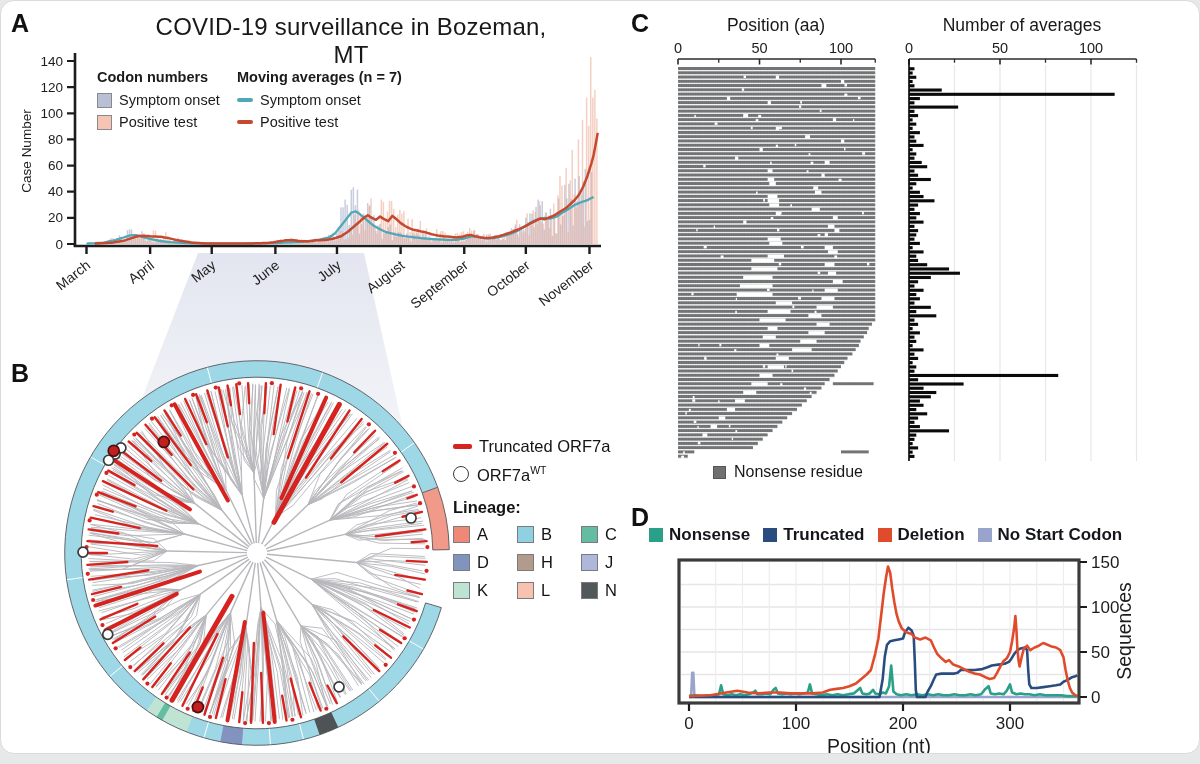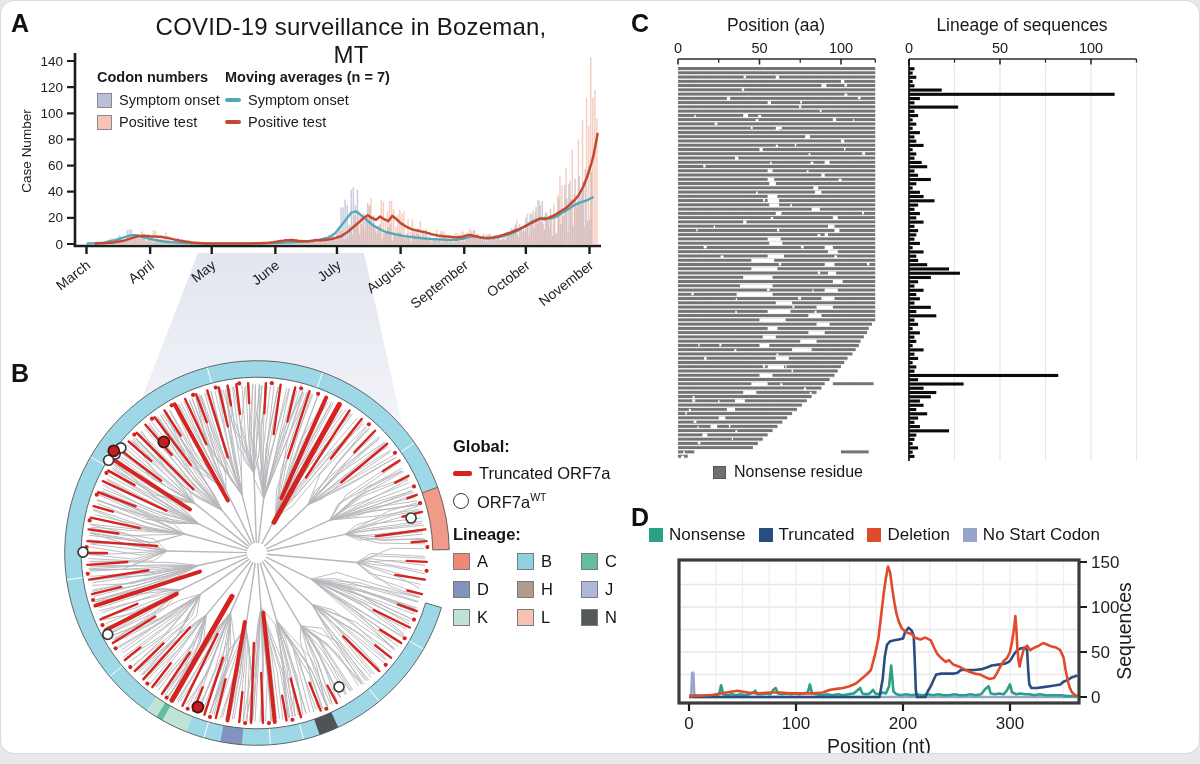--- a/index.html
+++ b/index.html
@@ -25,21 +25,21 @@
   #legendB sup{font-size:10.5px;}
   #lineageGrid{display:grid;grid-template-columns:64px 64px 64px;grid-row-gap:9px;}
   #lineageGrid .li{display:flex;align-items:center;}
   #lineageGrid .sq{width:15px;height:15px;border:1.4px solid #7b7b7b;margin-right:7px;}
   
   .ctitle{position:absolute;top:14px;font-size:17.5px;color:#181818;text-align:center;}
   #legendC{position:absolute;left:712px;top:462px;display:flex;align-items:center;font-size:16px;color:#181818;}
   #legendC .sq{width:11px;height:11px;background:#6f7072;border:1px solid #565656;margin-right:8px;}
   
   #legendD{position:absolute;left:648px;top:524px;display:flex;align-items:center;font-size:17px;color:#14161c;}
-  #legendD .item{display:flex;align-items:center;margin-right:13px;white-space:nowrap;}
+  #legendD .item{display:flex;align-items:center;margin-right:13px;white-space:nowrap;font-weight:bold;}
   #legendD .sq{width:14px;height:14px;margin-right:6px;}
 </style>
 </head>
 <body>
 
 <div id="card">
 
   <span class="panel-label" style="left:10px;top:8px;">A</span>
   <div id="titleA">COVID-19 surveillance in Bozeman, MT</div>
 
@@ -533,21 +533,21 @@
       <div class="hdr">Codon numbers</div>
       <div class="row">
           <span class="sw" id="swOnset" style="background: rgb(185, 192, 214);"></span>
           <span>Symptom onset</span>
         </div>
       <div class="row">
           <span class="sw" id="swPos" style="background: rgb(245, 196, 180);"></span>
           <span>Positive test</span>
         </div>
     </div>
-    <div class="col" style="left:128px;text-align:center;">
+    <div class="col" style="left:140px;text-align:center;">
       <div class="hdr">Moving averages (n = 7)</div>
       <div class="row">
           <span class="ln" id="lnOnset" style="background: rgb(79, 168, 184);"></span>
           <span>Symptom onset</span>
         </div>
       <div class="row">
           <span class="ln" id="lnPos" style="background: rgb(196, 73, 47);"></span>
           <span>Positive test</span>
         </div>
     </div>
@@ -1160,21 +1160,20 @@
       <circle cx="42.00238514894775" cy="201.08894229333293" r="5" fill="#ffffff" stroke="#3a3a3a" stroke-width="1.7"></circle>
       <circle cx="66.74289417724333" cy="283.3776158499032" r="5" fill="#ffffff" stroke="#3a3a3a" stroke-width="1.7"></circle>
       <circle cx="370.07359798027903" cy="166.99533737612418" r="5" fill="#ffffff" stroke="#3a3a3a" stroke-width="1.7"></circle>
       <circle cx="298.03227466040397" cy="335.86450580359246" r="5" fill="#ffffff" stroke="#3a3a3a" stroke-width="1.7"></circle>
       <circle cx="122.79579659545176" cy="90.92355574774822" r="5.5" fill="#c21f1f" stroke="#4c1012" stroke-width="1.7"></circle>
       <circle cx="156.86928832502542" cy="356.0407703720383" r="5.5" fill="#c21f1f" stroke="#4c1012" stroke-width="1.7"></circle>
       <circle cx="72.71566876928776" cy="99.79627979487468" r="5.5" fill="#c21f1f" stroke="#4c1012" stroke-width="1.7"></circle>
     </svg>
 
   <div id="legendB" style="z-index:3;">
-    <div class="hdr" style="margin-top:0;">Global:</div>
     <div class="row">
         <span class="dash" id="dashTrunc" style="background: rgb(214, 35, 31);"></span>
         <span>Truncated ORF7a</span>
       </div>
     <div class="row">
         <span class="circ" id="circWt" style="background: rgb(255, 255, 255);"></span>
         <span><span>ORF7a</span><sup>WT</sup></span>
       </div>
     <div class="hdr">Lineage:</div>
     <div id="lineageGrid">
@@ -1212,21 +1211,21 @@
         </div>
         <div class="li">
           <span class="sq" style="background: rgb(83, 88, 91);"></span>
           <span>N</span>
         </div>
       </div>
   </div>
 
   <span class="panel-label" style="left:630px;top:8px;">C</span>
   <div class="ctitle" style="left:675px;width:200px;">Position (aa)</div>
-  <div class="ctitle" style="left:906px;width:230px;">Lineage of sequences</div>
+  <div class="ctitle" style="left:906px;width:230px;">Number of averages</div>
   <svg id="svgC" style="left:660px;top:40px;" width="520" height="452">
       <line x1="293.5" y1="24" x2="293.5" y2="420" stroke="#e7e7e9" stroke-width="1.2"></line>
       <line x1="339" y1="24" x2="339" y2="420" stroke="#e7e7e9" stroke-width="1.2"></line>
       <line x1="384.5" y1="24" x2="384.5" y2="420" stroke="#e7e7e9" stroke-width="1.2"></line>
       <line x1="430" y1="24" x2="430" y2="420" stroke="#e7e7e9" stroke-width="1.2"></line>
       <line x1="475.5" y1="24" x2="475.5" y2="420" stroke="#e7e7e9" stroke-width="1.2"></line>
       <line x1="17" y1="18" x2="214.23" y2="18" stroke="#2b2b2b" stroke-width="1.7"></line>
       <line x1="17" y1="18" x2="17" y2="23.5" stroke="#2b2b2b" stroke-width="1.6"></line>
       <text x="17" y="12" text-anchor="middle" font-size="14.5" fill="#1c1c1c">0</text>
       <line x1="98.5" y1="18" x2="98.5" y2="23.5" stroke="#2b2b2b" stroke-width="1.6"></line>

